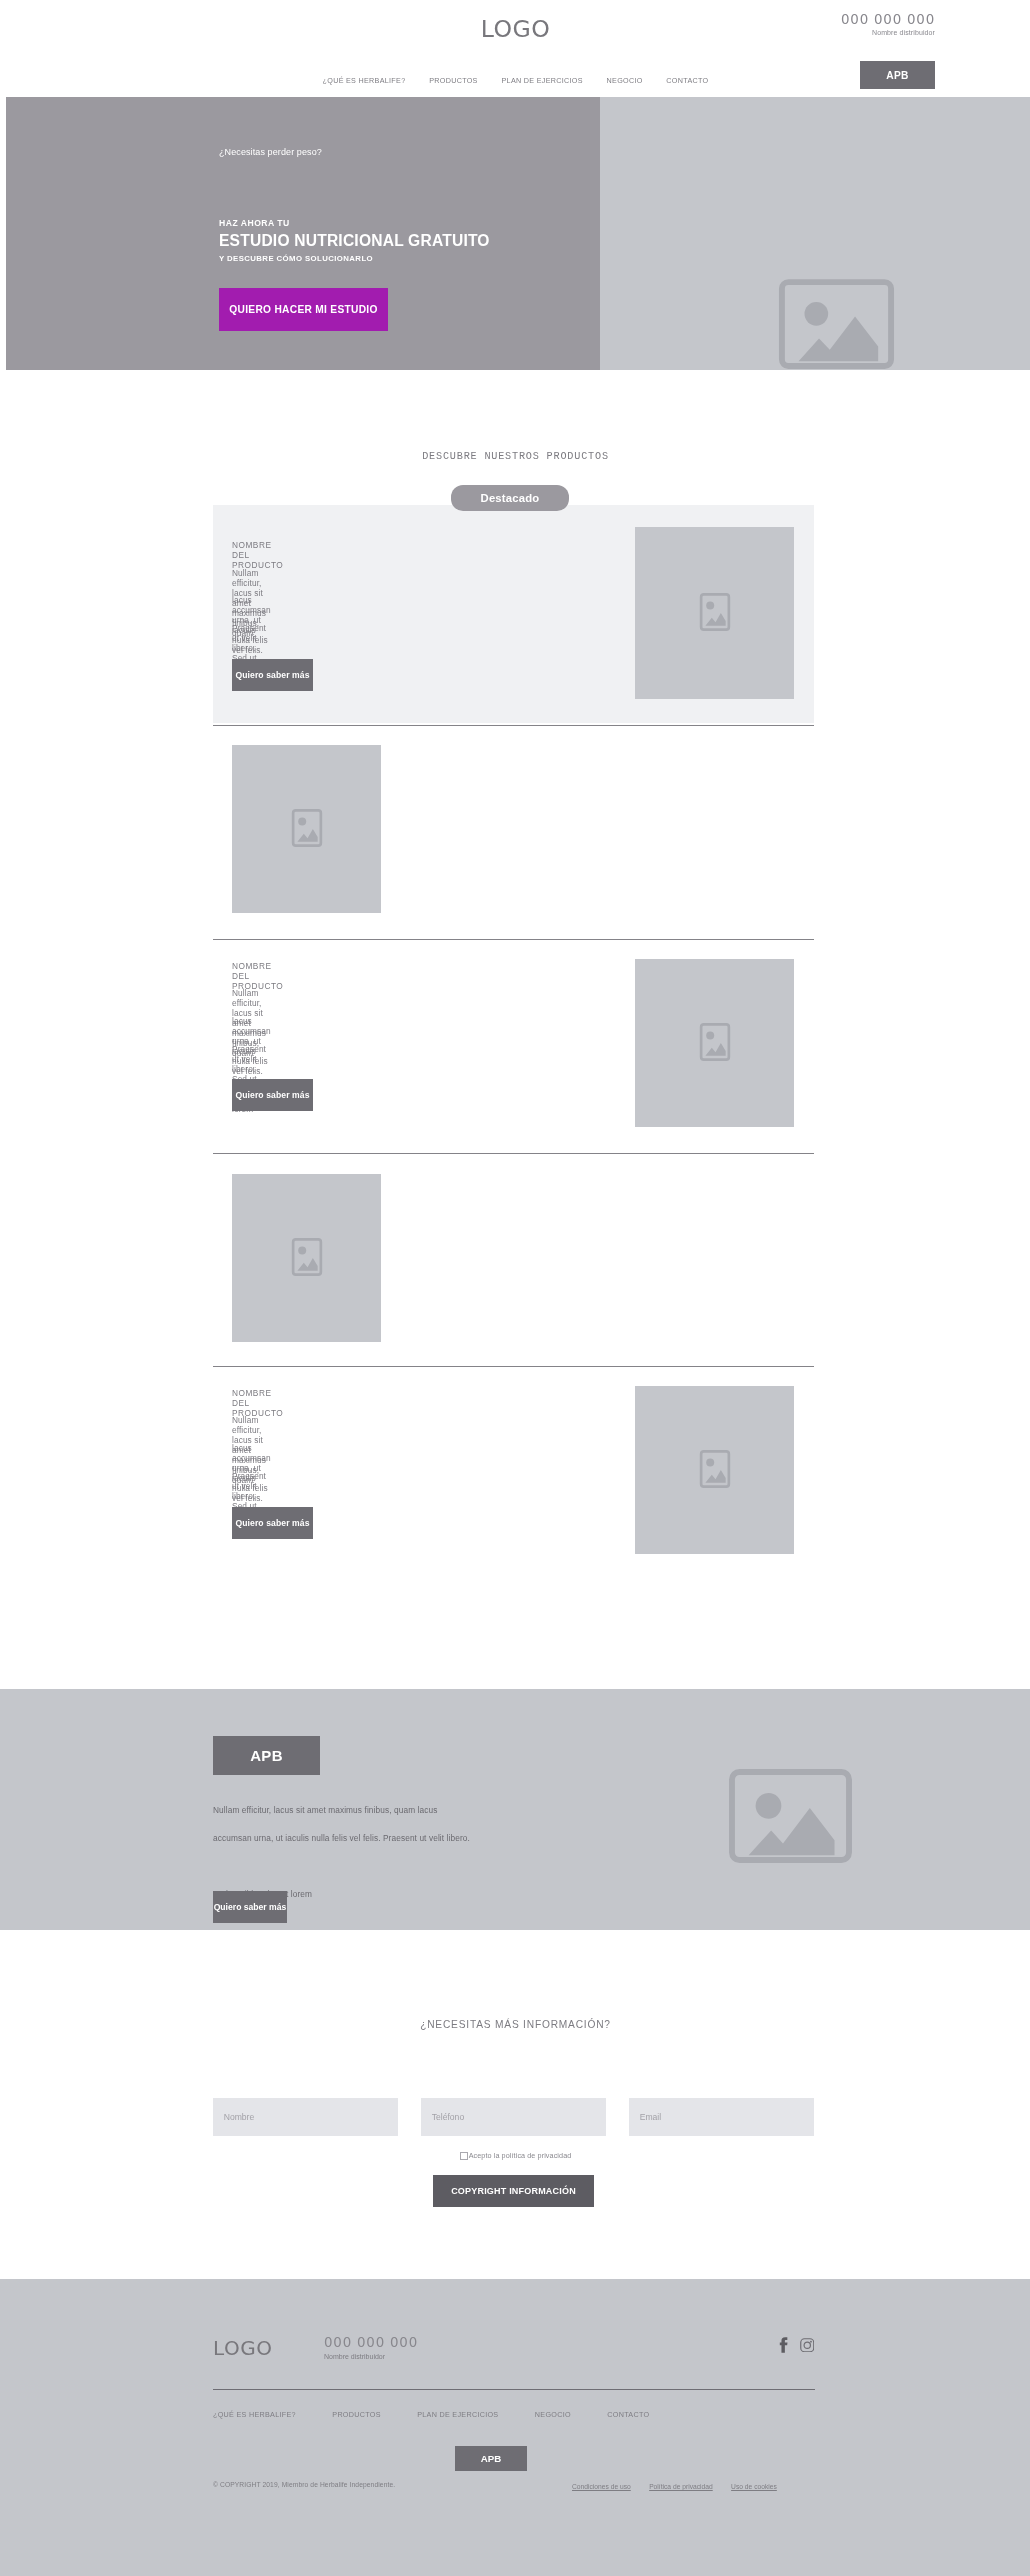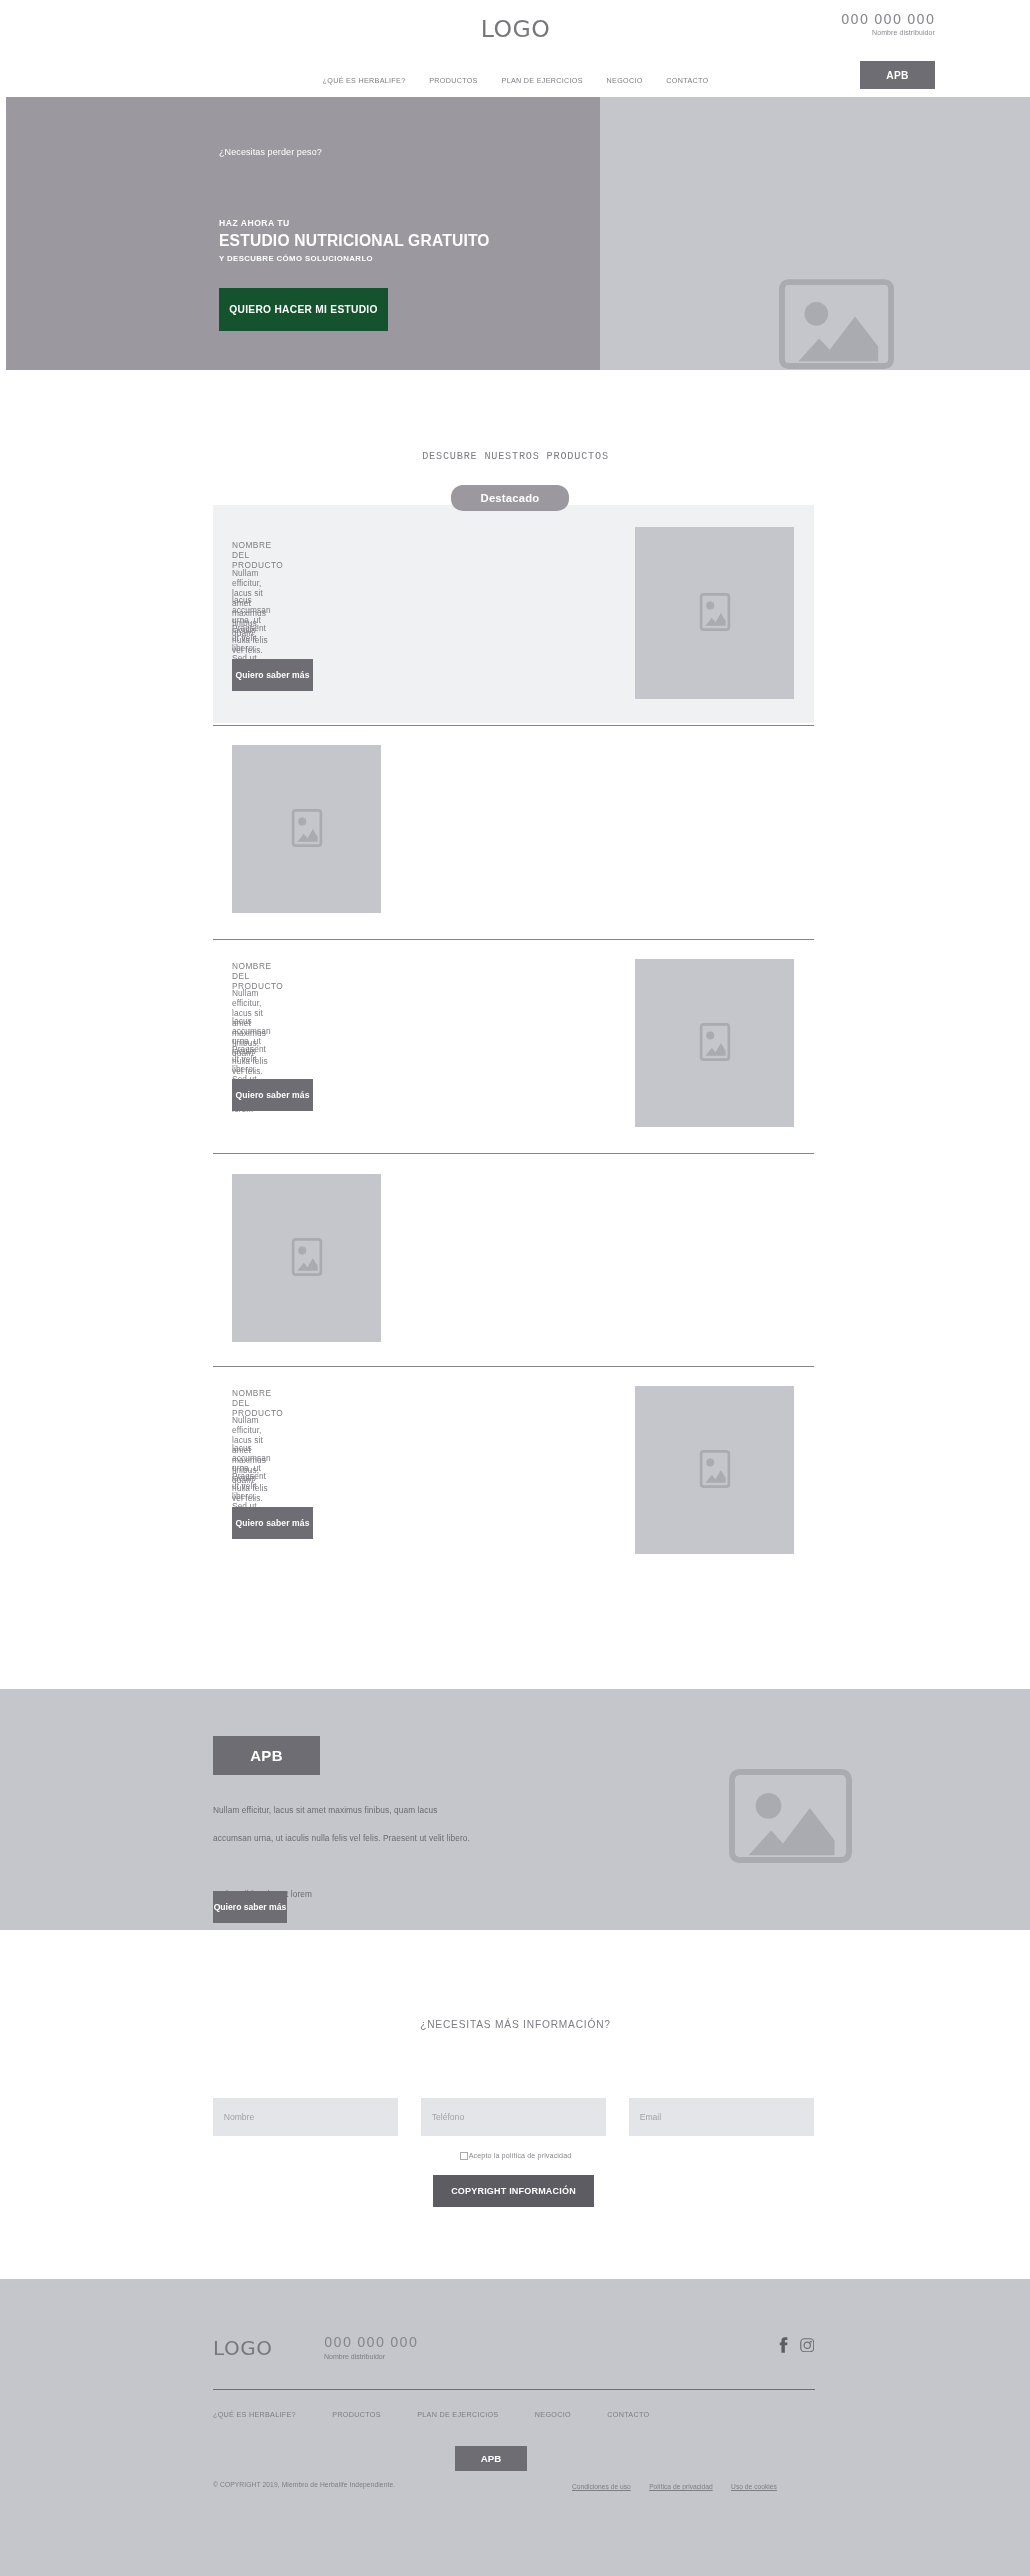--- a/index.html
+++ b/index.html
@@ -41,21 +41,21 @@
   .hero { position:absolute; left:0; top:97px; width:1031px; height:273px;margin-left:6px; }
   .hero-left { position:absolute; left:0; top:0; width:594px; height:273px; background:#9b999f; }
   .hero-right { position:absolute; left:594px; top:0; width:437px; height:273px; background:#c4c6cb; }
   .hero-inner { position:absolute; left:213px; top:0; width:387px; height:273px; }
   .hero-kicker { position:absolute; left:0; top:50px; font-size:9px; color:#fff; letter-spacing:0.1px; }
   .hero-small1 { position:absolute; left:0; top:121px; font-size:8.6px; color:#fff; font-weight:700; letter-spacing:0.5px; }
   .hero-big { position:absolute; left:0; top:135px; font-size:15.6px; color:#fff; font-weight:700; letter-spacing:0.2px; }
   .hero-small2 { position:absolute; left:0; top:157px; font-size:7.8px; color:#fff; font-weight:700; letter-spacing:0.4px; }
   .hero-cta {
     position:absolute; left:0; top:191px; width:169px; height:43px;
-    background:#14532d; color:#fff; border:none; cursor:pointer;
+    background:#a21caf; color:#fff; border:none; cursor:pointer;
     font-size:10.2px; font-weight:700; letter-spacing:0.3px;
     display:flex; align-items:center; justify-content:center;
     font-family:"Liberation Sans", sans-serif;
   }
   .hero-ph { position:absolute; left:770px; top:178px; width:121px; height:97px; }
 
   
   .ph-frame { stroke:#a9abb1; fill:none; }
   .ph-fill { fill:#a9abb1; }
 

